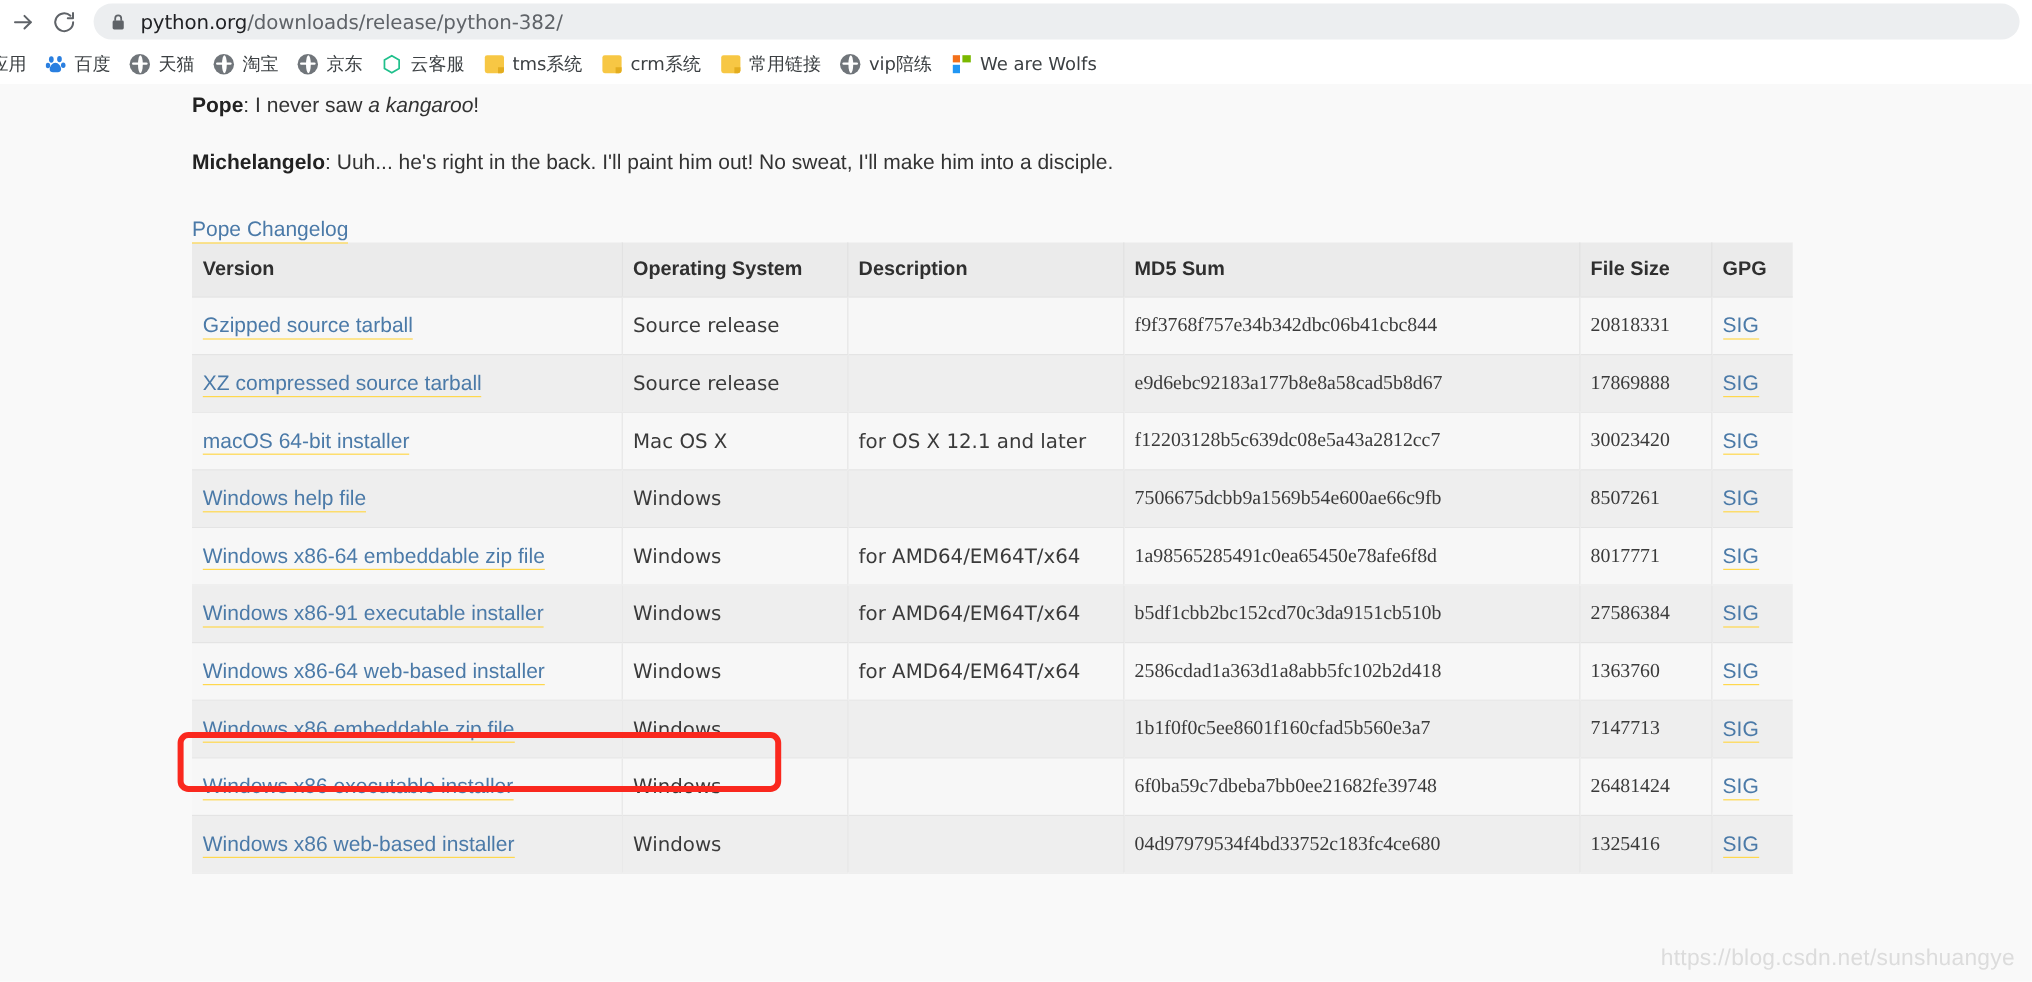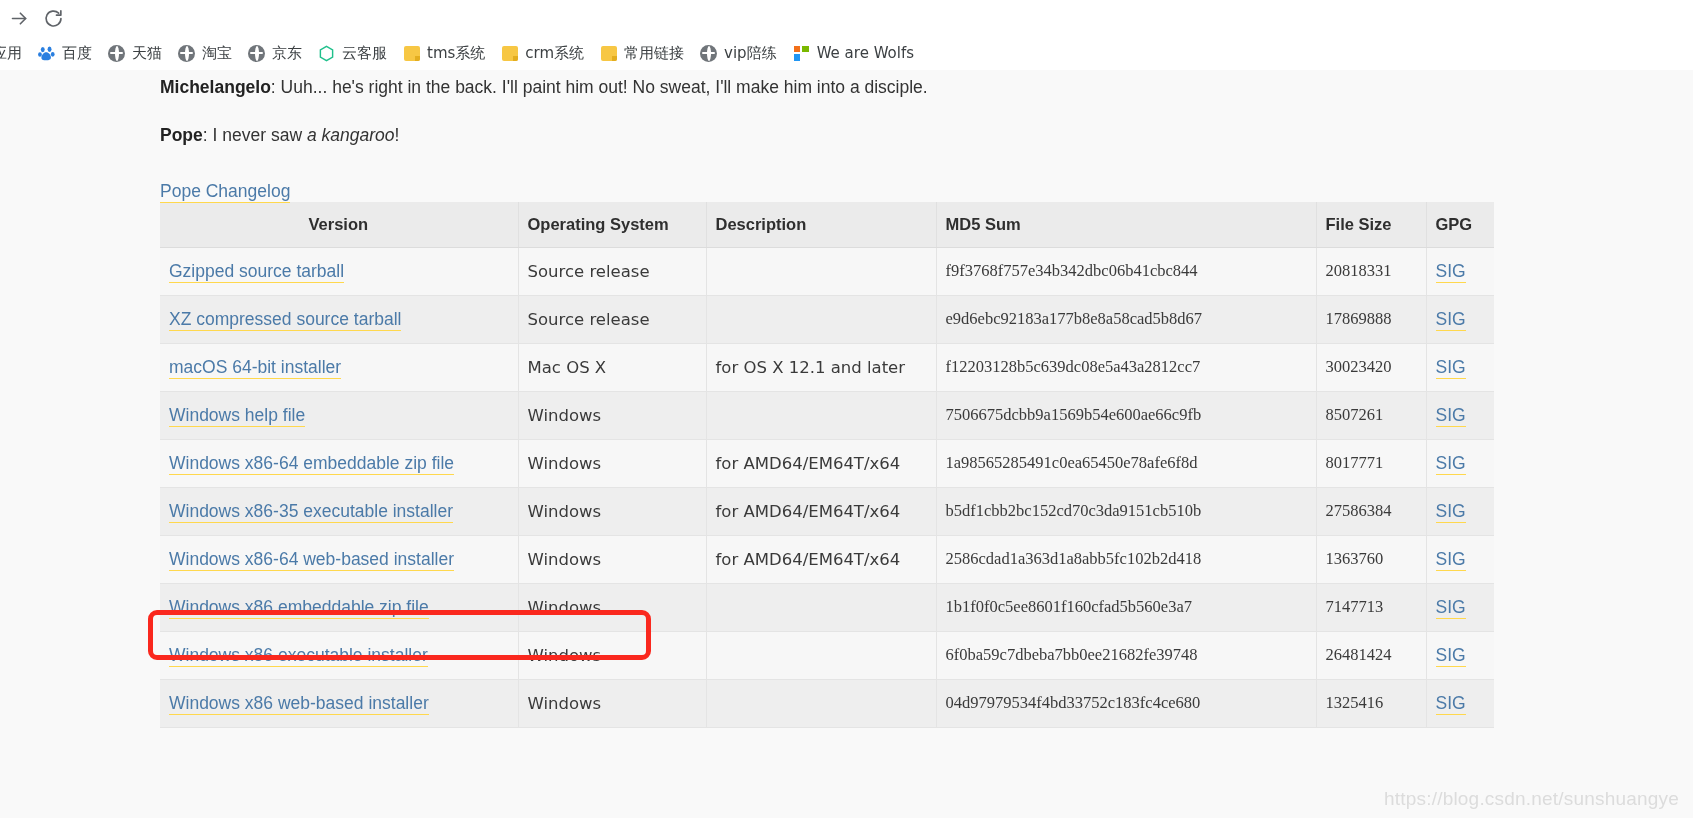--- a/index.html
+++ b/index.html
@@ -154,21 +154,21 @@
     text-align: left;
     font-family: "Liberation Sans", sans-serif;
     font-weight: bold;
     font-size: 16.5px;
     color: #2f2f2f;
     padding: 13px 10px 13px 9px;
     border-left: 1px solid #e0e0e0;
     border-bottom: 1px solid #dcdcdc;
     white-space: nowrap;
   }
-  table.files th:first-child { border-left: none; text-align: center; }
+  table.files th:first-child { border-left: none; }
   table.files td {
     padding: 13px 10px 13px 9px;
     font-size: 16.5px;
     color: #3a3a3a;
     border-left: 1px solid #e4e4e4;
     border-bottom: 1px solid #e4e4e4;
     vertical-align: middle;
     white-space: nowrap;
     overflow: hidden;
   }
@@ -220,20 +220,29 @@
           <polyline points="13,6 19,12 13,18"></polyline>
       </svg>
     </div>
     <div class="nav-btn">
       <svg width="21" height="21" viewBox="0 0 24 24" fill="none" stroke="#5f6368" stroke-width="1.9" stroke-linecap="round">
         <path d="M20.5 12a8.5 8.5 0 1 1-2.6-6.1"></path>
         <polyline points="20.4,3.2 20.4,8.2 15.4,8.2" stroke-linejoin="round"></polyline>
       </svg>
     </div>
 
+    <div class="omnibox">
+      <span class="lock-icon">
+        <svg width="13" height="15" viewBox="0 0 14 16">
+          <rect x="2" y="6.5" width="10" height="8" rx="1.3" fill="#5f6368"></rect>
+          <path d="M4.3 6.8V4.6a2.7 2.7 0 0 1 5.4 0v2.2" fill="none" stroke="#5f6368" stroke-width="1.6"></path>
+        </svg>
+      </span>
+      <span class="url-text"><span class="host">python.org</span><span>/downloads/release/python-382/</span></span>
+    </div>
   </div>
 
   <div class="bookmarks">
 
     <div class="bm" style="padding-left:0;margin-left:-8px;">
       <span class="bm-label">应用</span>
     </div>
 
     <div class="bm">
       <span class="bm-icon">
@@ -317,23 +326,23 @@
       </span>
       <span class="bm-label">We are Wolfs</span>
     </div>
 
   </div>
 </div>
 
 <div class="page">
   <div class="content">
 
+    <p class="quote-line"><span class="who">Pope</span>: <span>I never saw </span><em>a kangaroo</em><span>!</span></p>
+
     <p class="quote-line"><span class="who">Michelangelo</span>: <span>Uuh... he's right in the back. I'll paint him out! No sweat, I'll make him into a disciple.</span></p>
-
-    <p class="quote-line"><span class="who">Pope</span>: <span>I never saw </span><em>a kangaroo</em><span>!</span></p>
 
     <div class="changelog-wrap">
       <a class="py-link" href="#">Pope Changelog</a>
     </div>
 
 
     <div class="tbl-wrap">
       <table class="files">
         <colgroup>
           <col class="c-version">
@@ -388,21 +397,21 @@
             </tr>
             <tr>
               <td><a class="py-link" href="#">Windows x86-64 embeddable zip file</a></td>
               <td>Windows</td>
               <td>for AMD64/EM64T/x64</td>
               <td class="mono">1a98565285491c0ea65450e78afe6f8d</td>
               <td class="num">8017771</td>
               <td><a class="py-link" href="#">SIG</a></td>
             </tr>
             <tr>
-              <td><a class="py-link" href="#">Windows x86-35 executable installer</a></td>
+              <td><a class="py-link" href="#">Windows x86-91 executable installer</a></td>
               <td>Windows</td>
               <td>for AMD64/EM64T/x64</td>
               <td class="mono">b5df1cbb2bc152cd70c3da9151cb510b</td>
               <td class="num">27586384</td>
               <td><a class="py-link" href="#">SIG</a></td>
             </tr>
             <tr>
               <td><a class="py-link" href="#">Windows x86-64 web-based installer</a></td>
               <td>Windows</td>
               <td>for AMD64/EM64T/x64</td>

